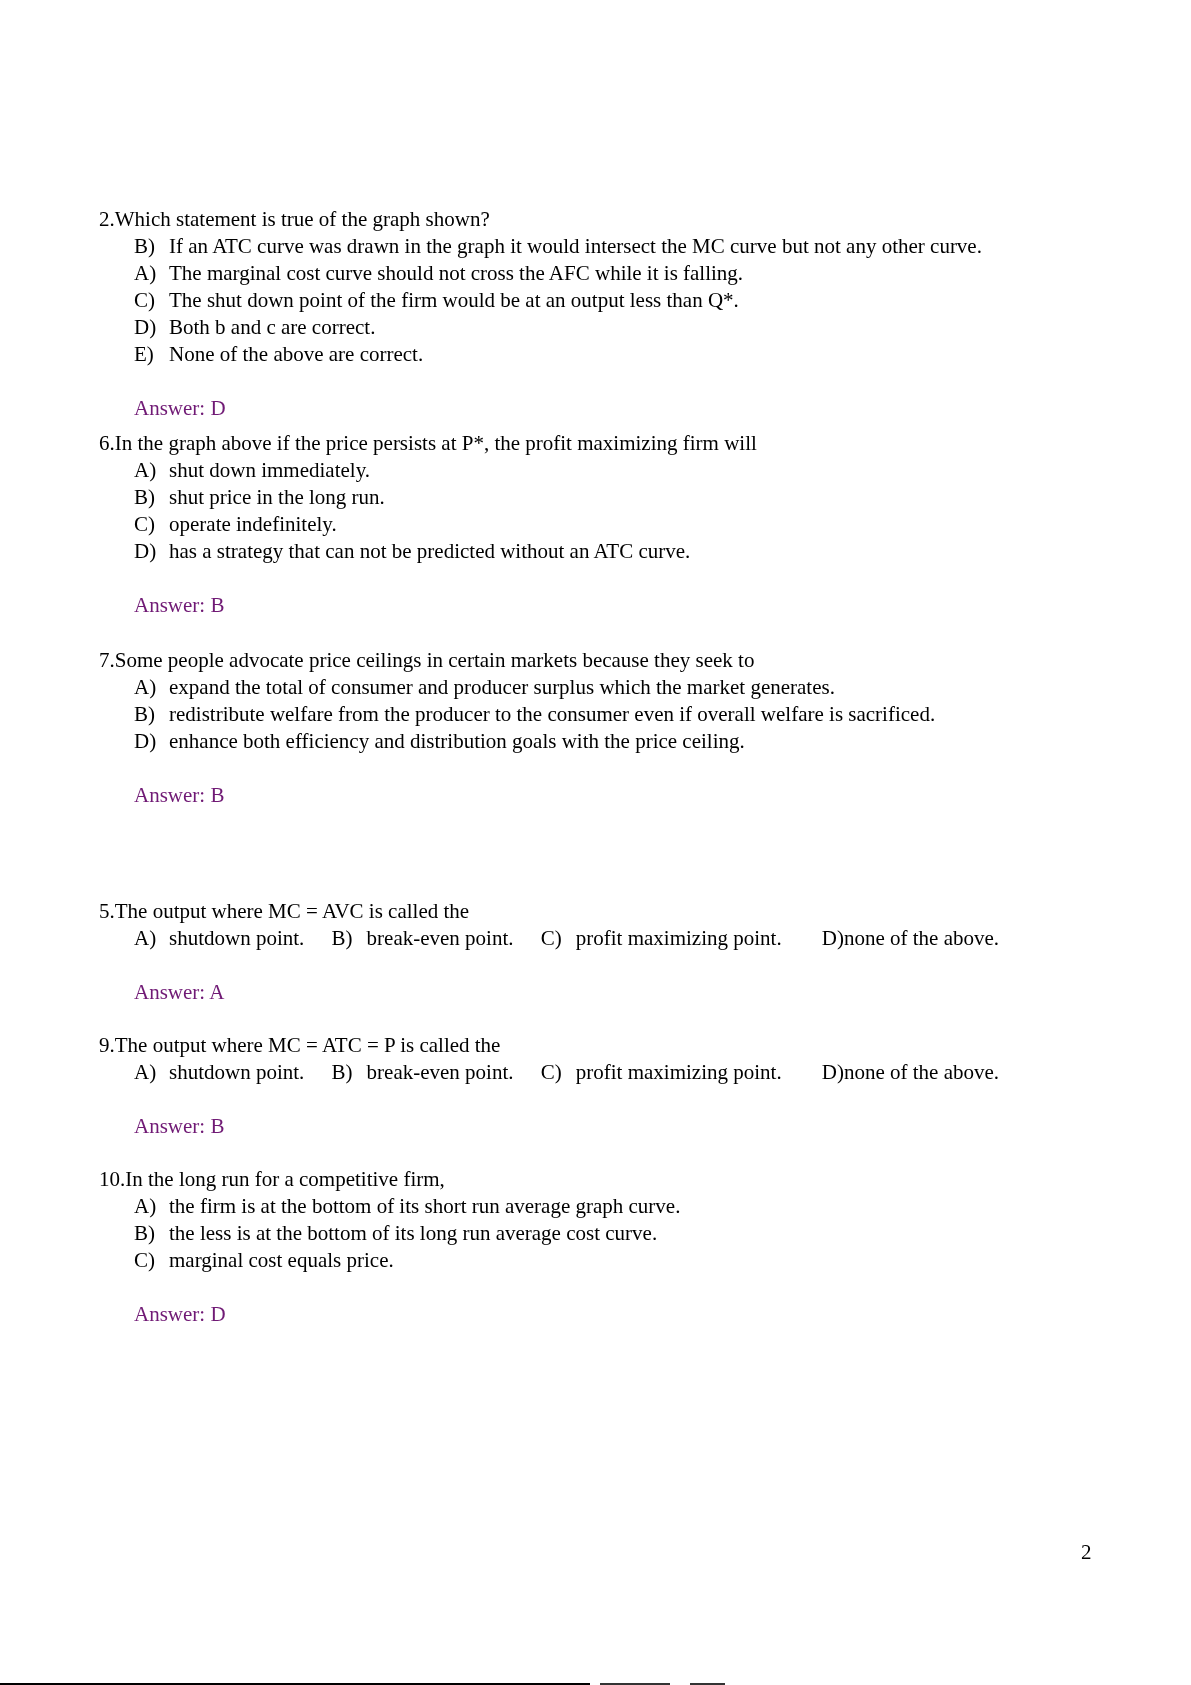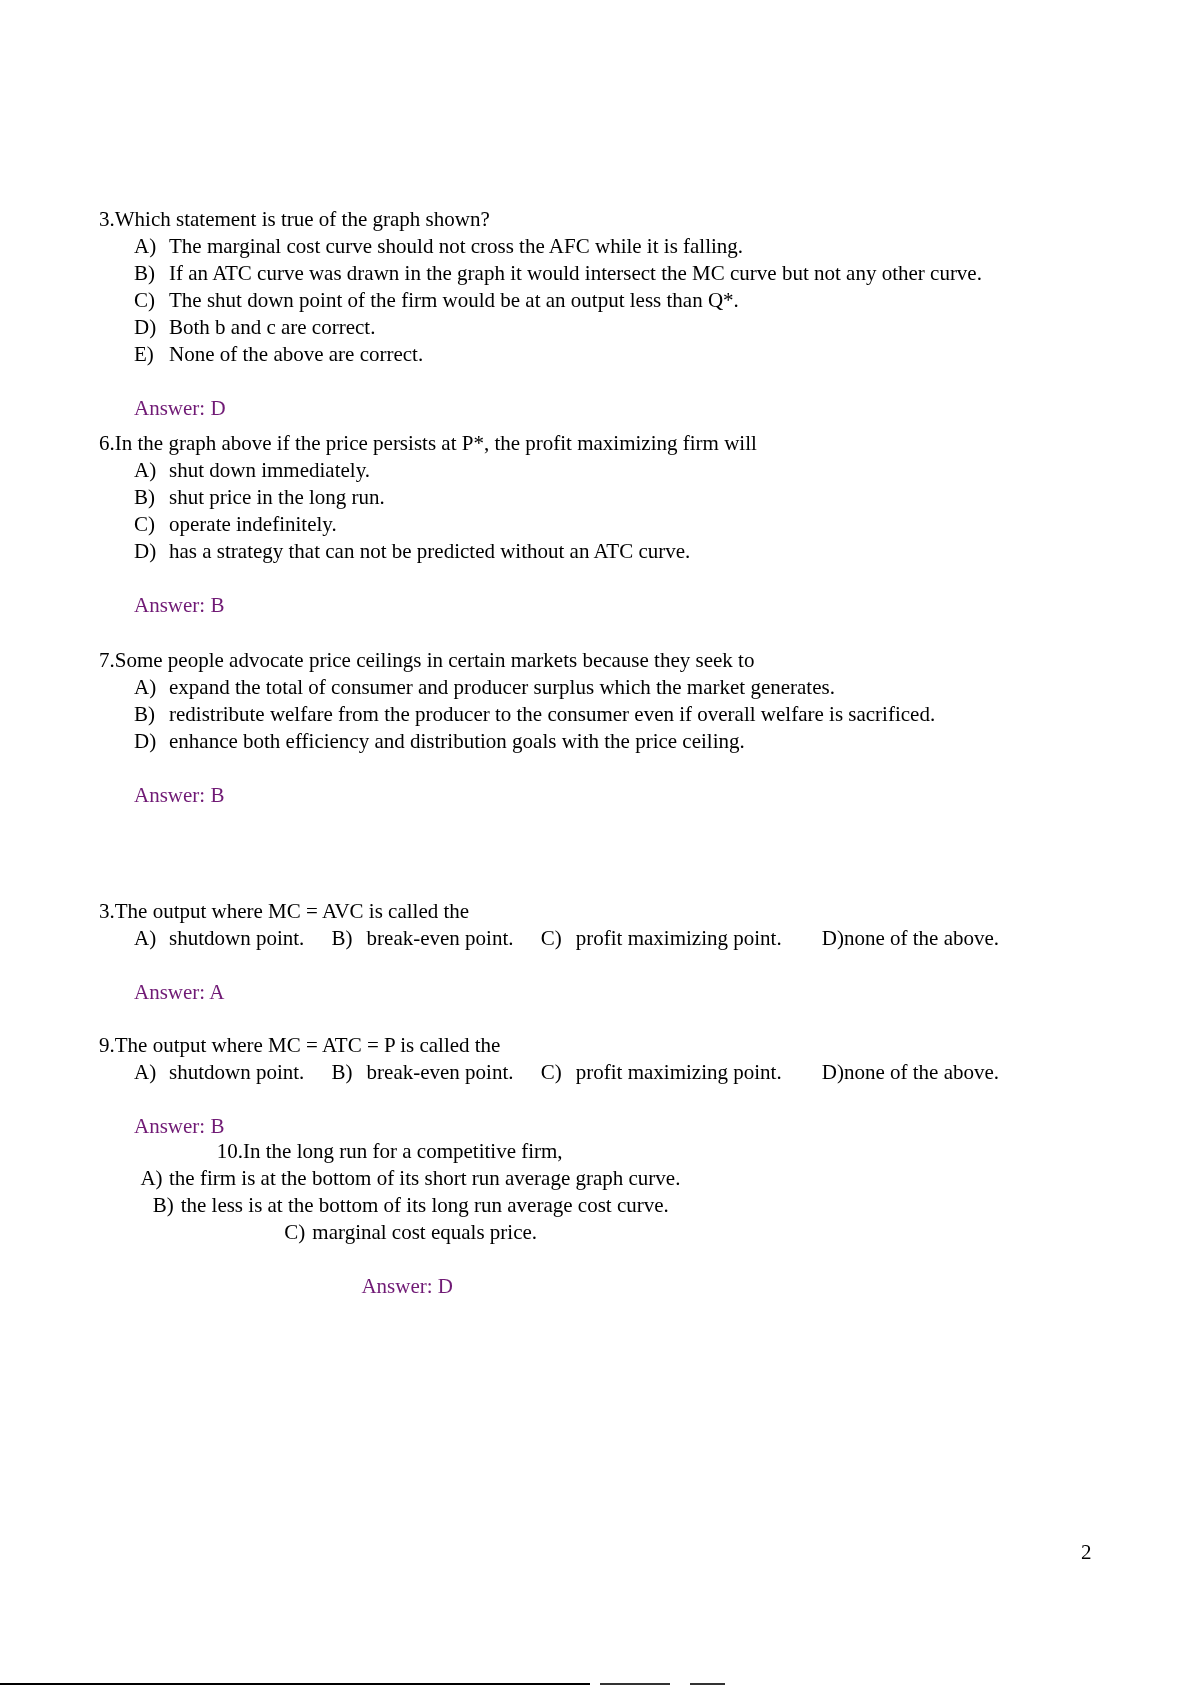--- a/index.html
+++ b/index.html
@@ -79,24 +79,24 @@
       height: 2px;
       background: #333333;
     }
   </style>
 </head>
 <body>
 
 <div class="page">
 
   <div class="question" style="top:206px;">
-    <div class="stem">3.Which statement is true of the graph shown?</div>
+    <div class="stem">2.Which statement is true of the graph shown?</div>
     <div class="options">
+      <div class="opt"><span class="letter">B)</span><span>If an ATC curve was drawn in the graph it would intersect the MC curve but not any other curve.</span></div>
       <div class="opt"><span class="letter">A)</span><span>The marginal cost curve should not cross the AFC while it is falling.</span></div>
-      <div class="opt"><span class="letter">B)</span><span>If an ATC curve was drawn in the graph it would intersect the MC curve but not any other curve.</span></div>
       <div class="opt"><span class="letter">C)</span><span>The shut down point of the firm would be at an output less than Q*.</span></div>
       <div class="opt"><span class="letter">D)</span><span>Both b and c are correct.</span></div>
       <div class="opt"><span class="letter">E)</span><span>None of the above are correct.</span></div>
     </div>
     <div class="answer">Answer: D</div>
   </div>
 
   <div class="question" style="top:430px;">
     <div class="stem">6.In the graph above if the price persists at P*, the profit maximizing firm will</div>
     <div class="options">
@@ -112,42 +112,42 @@
     <div class="stem">7.Some people advocate price ceilings in certain markets because they seek to</div>
     <div class="options">
       <div class="opt"><span class="letter">A)</span><span>expand the total of consumer and producer surplus which the market generates.</span></div>
       <div class="opt"><span class="letter">B)</span><span>redistribute welfare from the producer to the consumer even if overall welfare is sacrificed.</span></div>
       <div class="opt"><span class="letter">D)</span><span>enhance both efficiency and distribution goals with the price ceiling.</span></div>
     </div>
     <div class="answer">Answer: B</div>
   </div>
 
   <div class="question" style="top:898px;">
-    <div class="stem">3.The output where MC = AVC is called the</div>
+    <div class="stem">5.The output where MC = AVC is called the</div>
     <div class="options inline-opts">
       <div class="opt"><span class="letter">A)</span><span>shutdown point.</span></div>
       <div class="opt"><span class="letter">B)</span><span>break-even point.</span></div>
       <div class="opt"><span class="letter">C)</span><span>profit maximizing point.</span></div>
       <div class="opt"><span class="letter">D)</span><span>none of the above.</span></div>
     </div>
     <div class="answer">Answer: A</div>
   </div>
 
   <div class="question" style="top:1032px;">
     <div class="stem">9.The output where MC = ATC = P is called the</div>
     <div class="options inline-opts">
       <div class="opt"><span class="letter">A)</span><span>shutdown point.</span></div>
       <div class="opt"><span class="letter">B)</span><span>break-even point.</span></div>
       <div class="opt"><span class="letter">C)</span><span>profit maximizing point.</span></div>
       <div class="opt"><span class="letter">D)</span><span>none of the above.</span></div>
     </div>
     <div class="answer">Answer: B</div>
   </div>
 
-  <div class="question" style="top:1138px;text-align:center;">
+  <div class="question" style="top:1166px;">
     <div class="stem">10.In the long run for a competitive firm,</div>
     <div class="options">
       <div class="opt"><span class="letter">A)</span><span>the firm is at the bottom of its short run average graph curve.</span></div>
       <div class="opt"><span class="letter">B)</span><span>the less is at the bottom of its long run average cost curve.</span></div>
       <div class="opt"><span class="letter">C)</span><span>marginal cost equals price.</span></div>
     </div>
     <div class="answer">Answer: D</div>
   </div>
 
   <div class="page-number">2</div>

